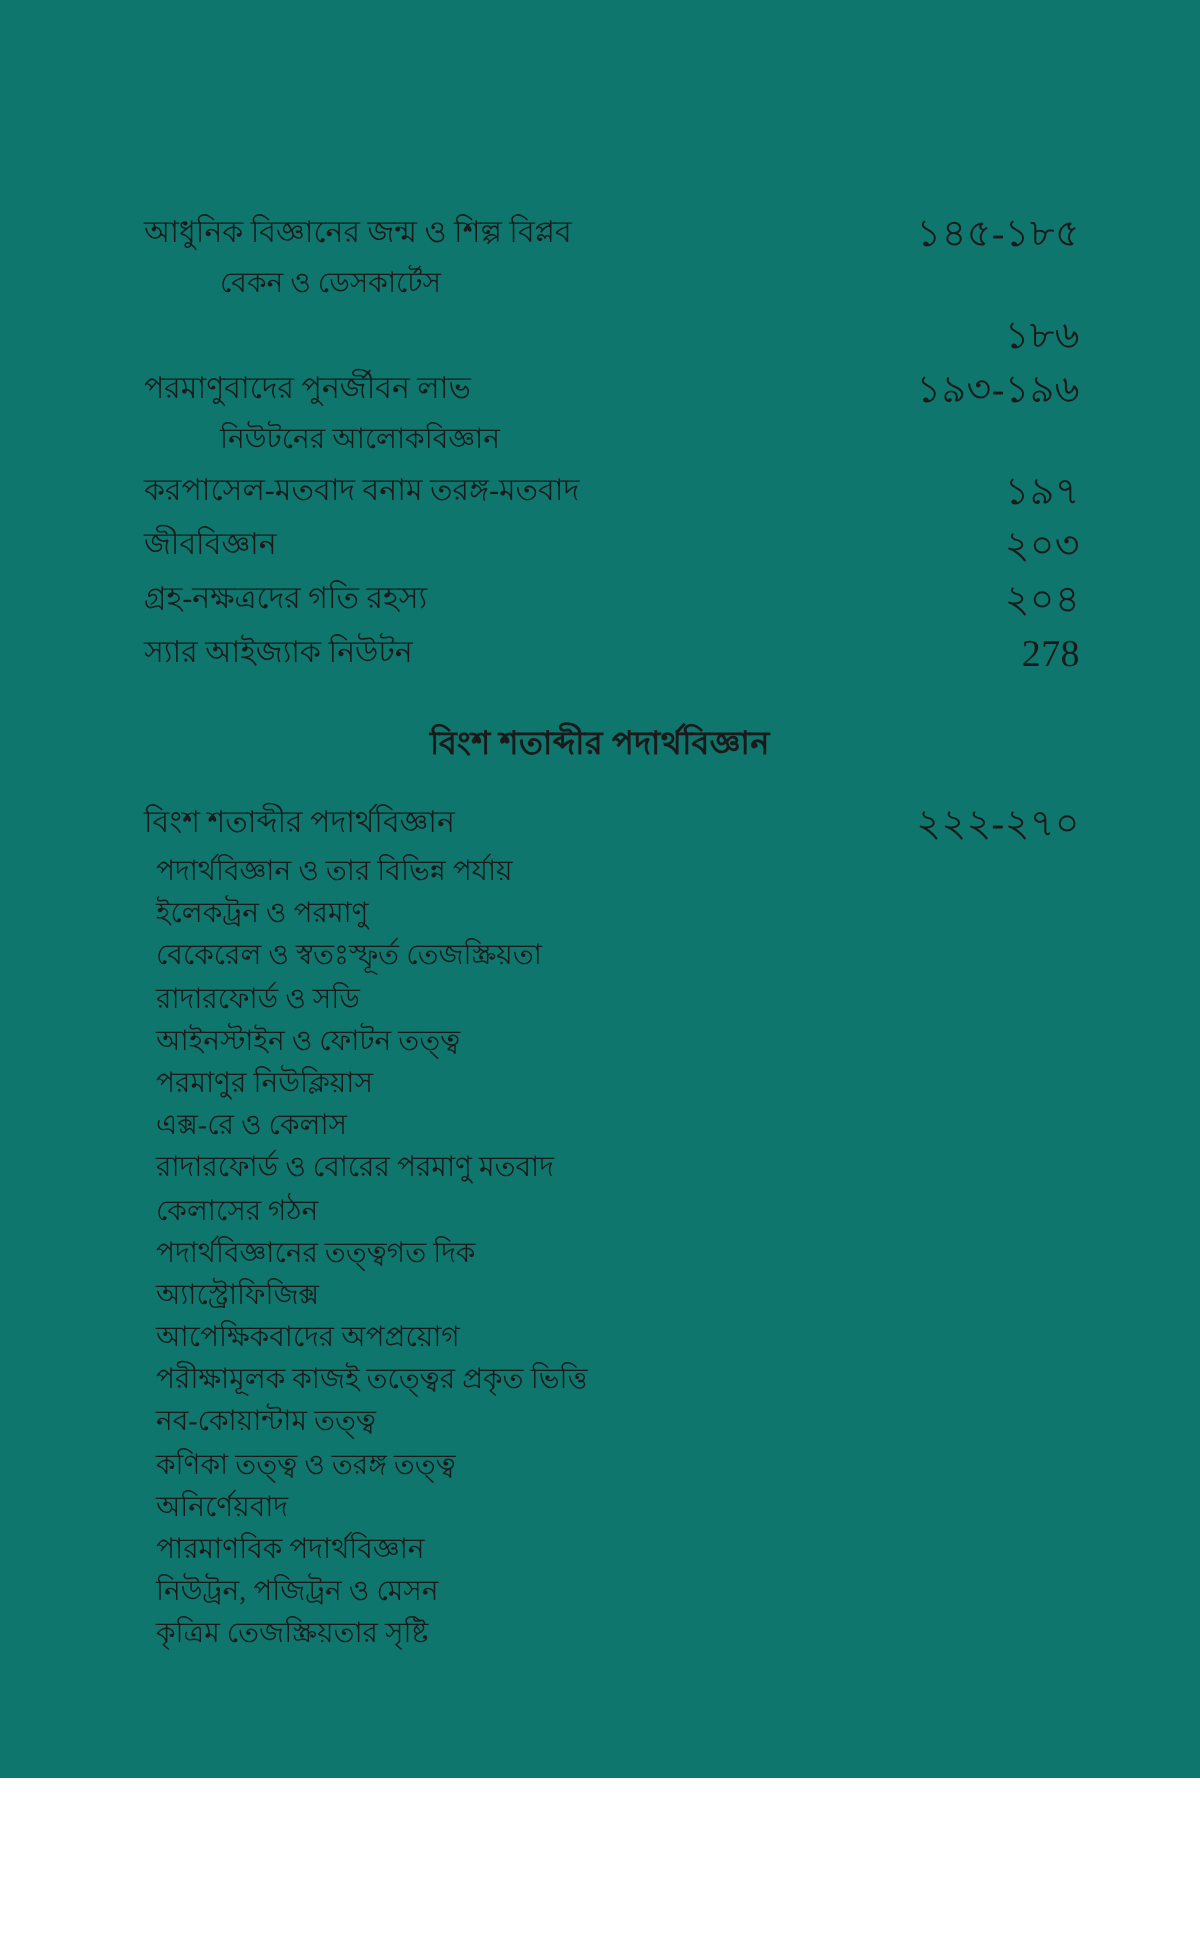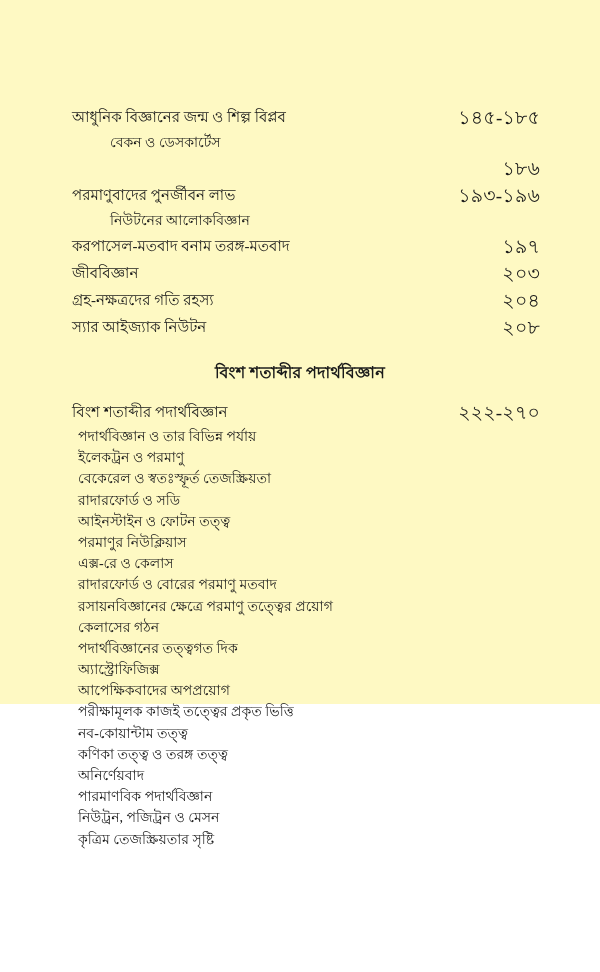--- a/index.html
+++ b/index.html
@@ -14,22 +14,22 @@
     font-family: "Liberation Serif", "DejaVu Serif", serif;
     color: #1a1a1a;
     overflow: hidden;
   }
 
   .page {
     position: absolute;
     left: 0;
     top: 0;
     width: 600px;
-    height: 704px;
-    background: #fef9c3;
+    height: 889px;
+    background: #0f766e;
   }
 
   .toc {
     position: absolute;
     left: 0;
     top: 104px;
     width: 600px;
   }
 
   
@@ -129,41 +129,40 @@
       <span class="pageno">২০৩</span>
     </div>
 
     <div class="entry">
       <span class="title">গ্রহ-নক্ষত্রদের গতি রহস্য</span>
       <span class="pageno">২০৪</span>
     </div>
 
     <div class="entry">
       <span class="title">স্যার আইজ্যাক নিউটন</span>
-      <span class="pageno">২০৮</span>
+      <span class="pageno">278</span>
     </div>
 
 
     <div class="section-heading">বিংশ শতাব্দীর পদার্থবিজ্ঞান</div>
 
     <div class="entry">
       <span class="title">বিংশ শতাব্দীর পদার্থবিজ্ঞান</span>
       <span class="pageno">২২২-২৭০</span>
     </div>
 
     <ul class="sublist">
       <li>পদার্থবিজ্ঞান ও তার বিভিন্ন পর্যায়</li>
       <li>ইলেকট্রন ও পরমাণু</li>
       <li>বেকেরেল ও স্বতঃস্ফূর্ত তেজস্ক্রিয়তা</li>
       <li>রাদারফোর্ড ও সডি</li>
       <li>আইনস্টাইন ও ফোটন তত্ত্ব</li>
       <li>পরমাণুর নিউক্লিয়াস</li>
       <li>এক্স-রে ও কেলাস</li>
       <li>রাদারফোর্ড ও বোরের পরমাণু মতবাদ</li>
-      <li>রসায়নবিজ্ঞানের ক্ষেত্রে পরমাণু তত্ত্বের প্রয়োগ</li>
       <li>কেলাসের গঠন</li>
       <li>পদার্থবিজ্ঞানের তত্ত্বগত দিক</li>
       <li>অ্যাস্ট্রোফিজিক্স</li>
       <li>আপেক্ষিকবাদের অপপ্রয়োগ</li>
       <li>পরীক্ষামূলক কাজই তত্ত্বের প্রকৃত ভিত্তি</li>
       <li>নব-কোয়ান্টাম তত্ত্ব</li>
       <li>কণিকা তত্ত্ব ও তরঙ্গ তত্ত্ব</li>
       <li>অনির্ণেয়বাদ</li>
       <li>পারমাণবিক পদার্থবিজ্ঞান</li>
       <li>নিউট্রন, পজিট্রন ও মেসন</li>

